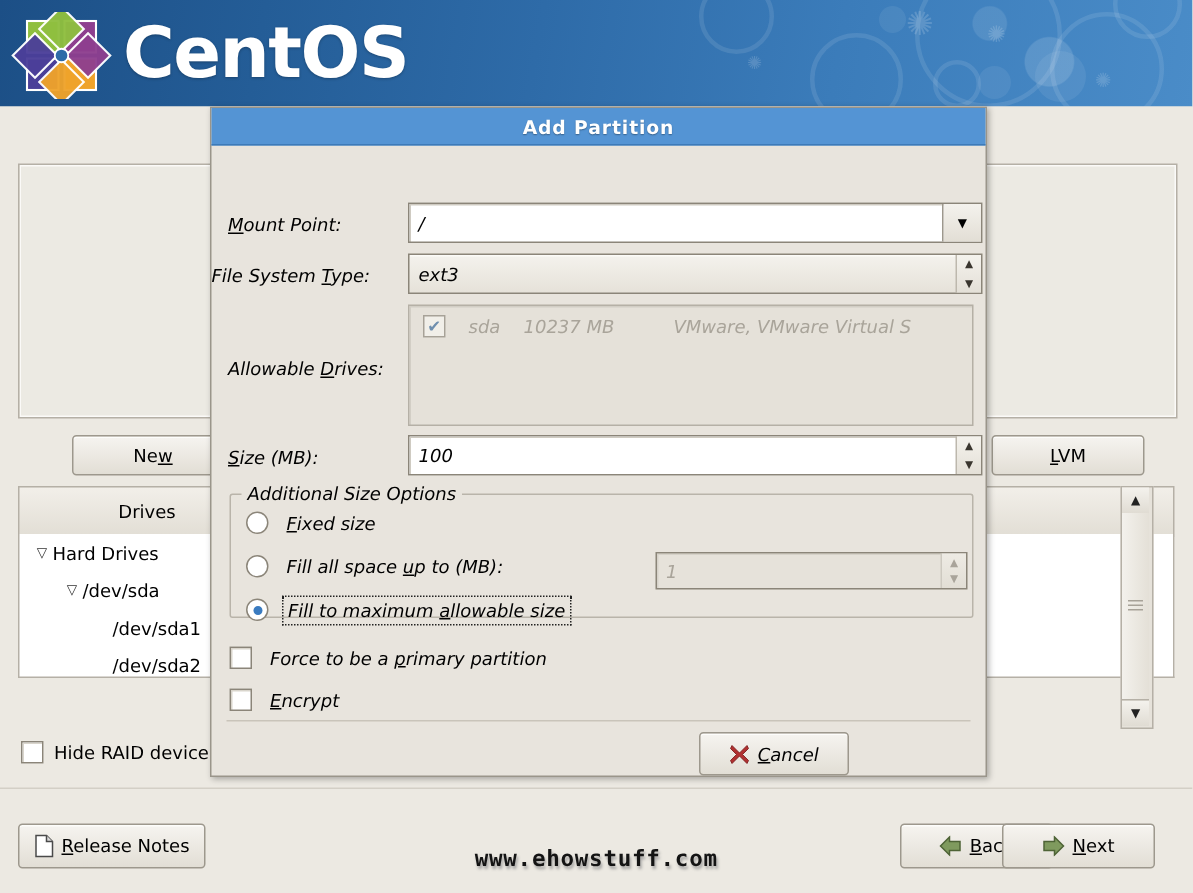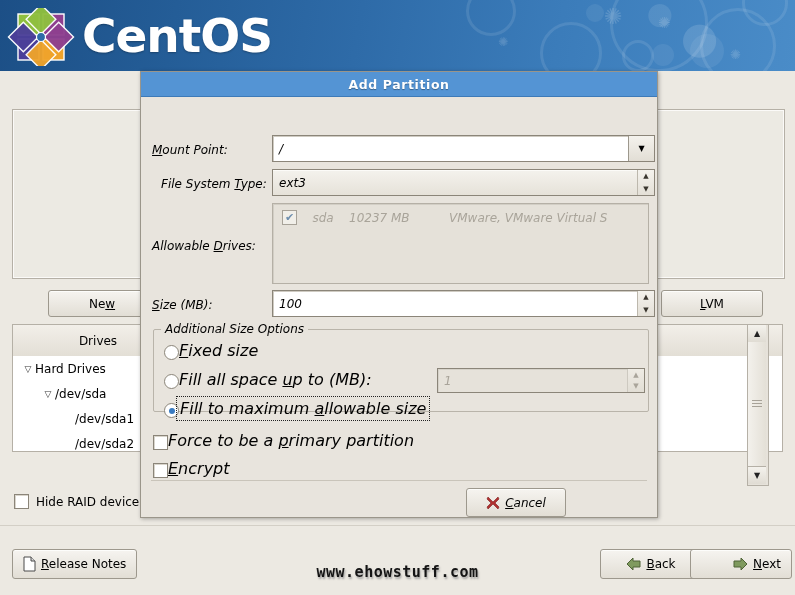--- a/index.html
+++ b/index.html
@@ -105,21 +105,21 @@
     border: 1px solid #8b8579; flex: 0 0 auto;
     display: flex; align-items: center; justify-content: center;
   }
   .radio.on::after { content: ""; width: 6px; height: 6px; border-radius: 50%; background: #3a7bc0; }
 
   
   .footer { position: absolute; left: 0; top: 525px; width: 795px; height: 70px; background: #ece9e2; }
   .footer-line { position: absolute; left: 0; top: 0; width: 795px; height: 1px; background: #d3cfc6; }
   .btn-release { position: absolute; left: 12px; top: 24px; height: 28px; }
   .btn-back { position: absolute; left: 600px; top: 24px; width: 80px; height: 28px; }
-  .btn-next { position: absolute; left: 690px; top: 24px; width: 80px; height: 28px; justify-content: flex-end; }
+  .btn-next { position: absolute; left: 668px; top: 24px; width: 80px; height: 28px; }
   .watermark {
     position: absolute; left: 0; top: 38px; width: 795px; text-align: center;
     font-family: "DejaVu Sans Mono", "Liberation Mono", monospace;
     font-size: 15px; font-weight: bold; color: #141414; letter-spacing: 0.5px;
     text-shadow: 1px 2px 2px rgba(150,150,150,0.85);
   }
 
   
   .dialog {
     position: absolute; left: 140px; top: 71px; width: 516px; height: 445px;
@@ -168,21 +168,21 @@
     color: #6f8fae; font-size: 11px; flex: 0 0 auto;
   }
 
   .group {
     position: absolute; border: 1px solid #b9b4aa; border-radius: 2px;
   }
   .group-title {
     position: absolute; top: -8px; left: 7px; background: #e8e4dd;
     padding: 0 4px; font-size: 12px;
   }
-  .opt { position: absolute; display: flex; align-items: flex-end; gap: 0; font-size: 16px; }
+  .opt { position: absolute; display: flex; align-items: center; gap: 12px; font-size: 12px; }
   .focusring { outline: 1px dotted #222; outline-offset: 2px; padding: 0 1px; }
 
   .sep { position: absolute; left: 10px; width: 496px; height: 1px; background: #c9c4ba; }
   .btn-cancel { position: absolute; left: 325px; top: 391px; width: 78px; height: 27px; }
   .btn-ok { position: absolute; left: 412px; top: 391px; width: 78px; height: 27px; }
 
   .ico { display: inline-block; flex: 0 0 auto; }
 </style>
 </head>
 <body>
@@ -312,21 +312,21 @@
     <div class="dlg-body">
 
       <div class="lbl" style="left:11px; top:46px;">
         <u>M</u>ount Point:
       </div>
       <div class="field" style="left:131px; top:38px; width:375px; height:25px;">
         <span>/</span>
         <span class="drop-btn">▼</span>
       </div>
 
-      <div class="lbl" style="left:20px; top:80px;">
+      <div class="lbl" style="left:0; top:80px;">
         File System <u>T</u>ype:
       </div>
       <div class="field flat" style="left:131px; top:72px; width:375px; height:25px;">
         <span>ext3</span>
         <span class="spin">
           <span>▲</span>
           <span>▼</span>
         </span>
       </div>
 

